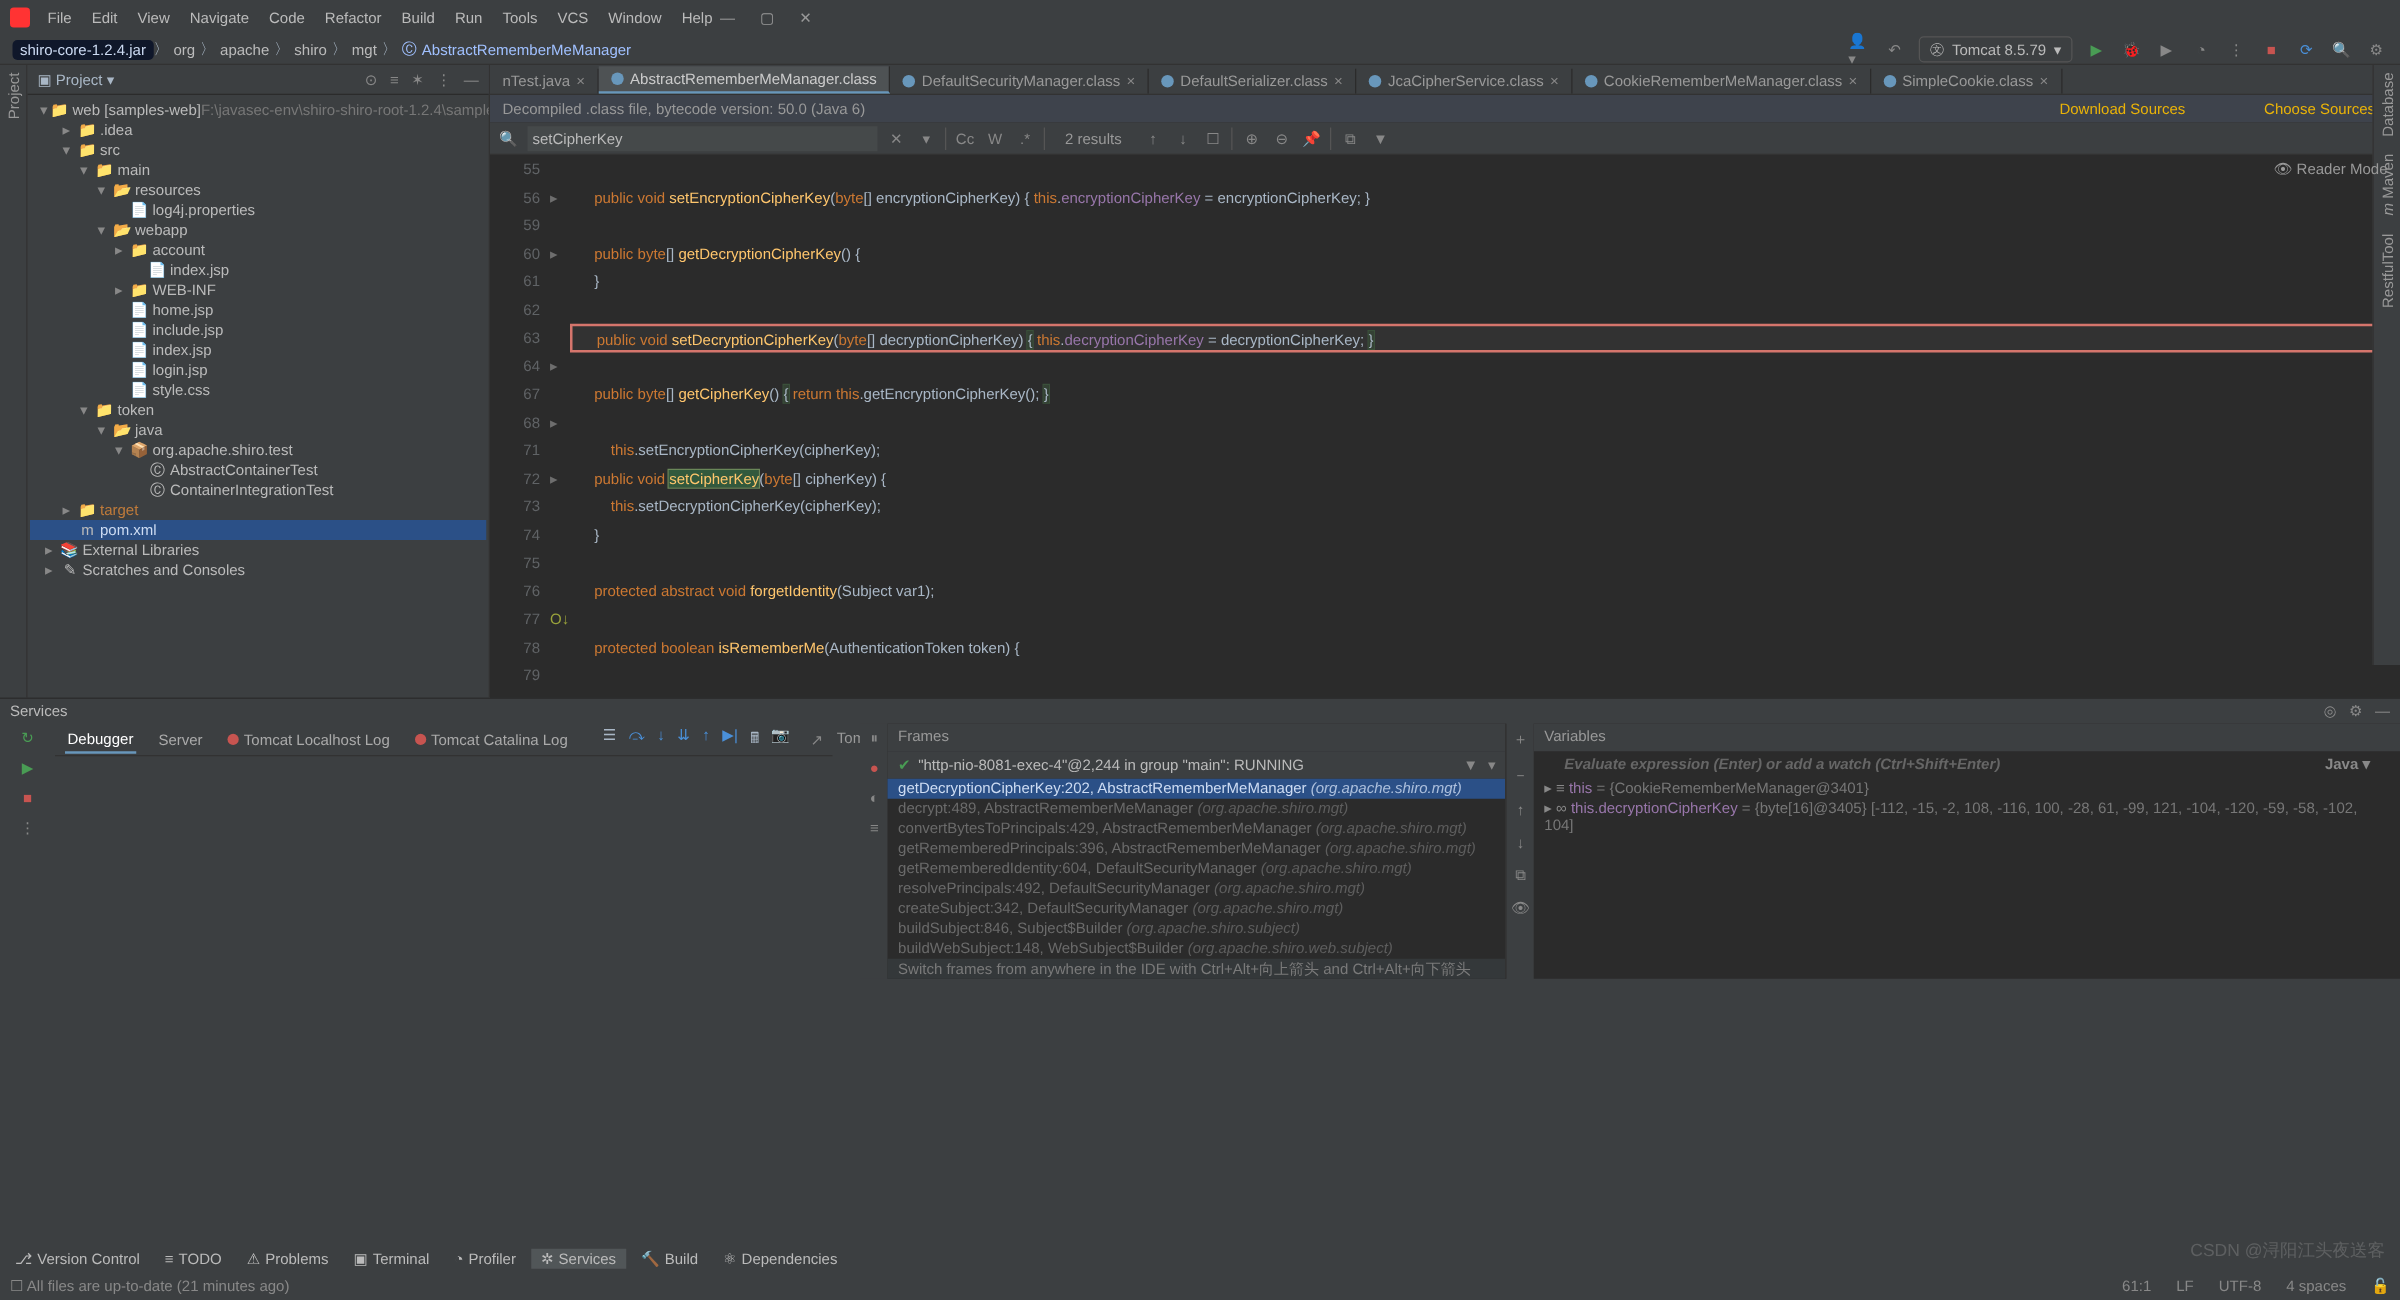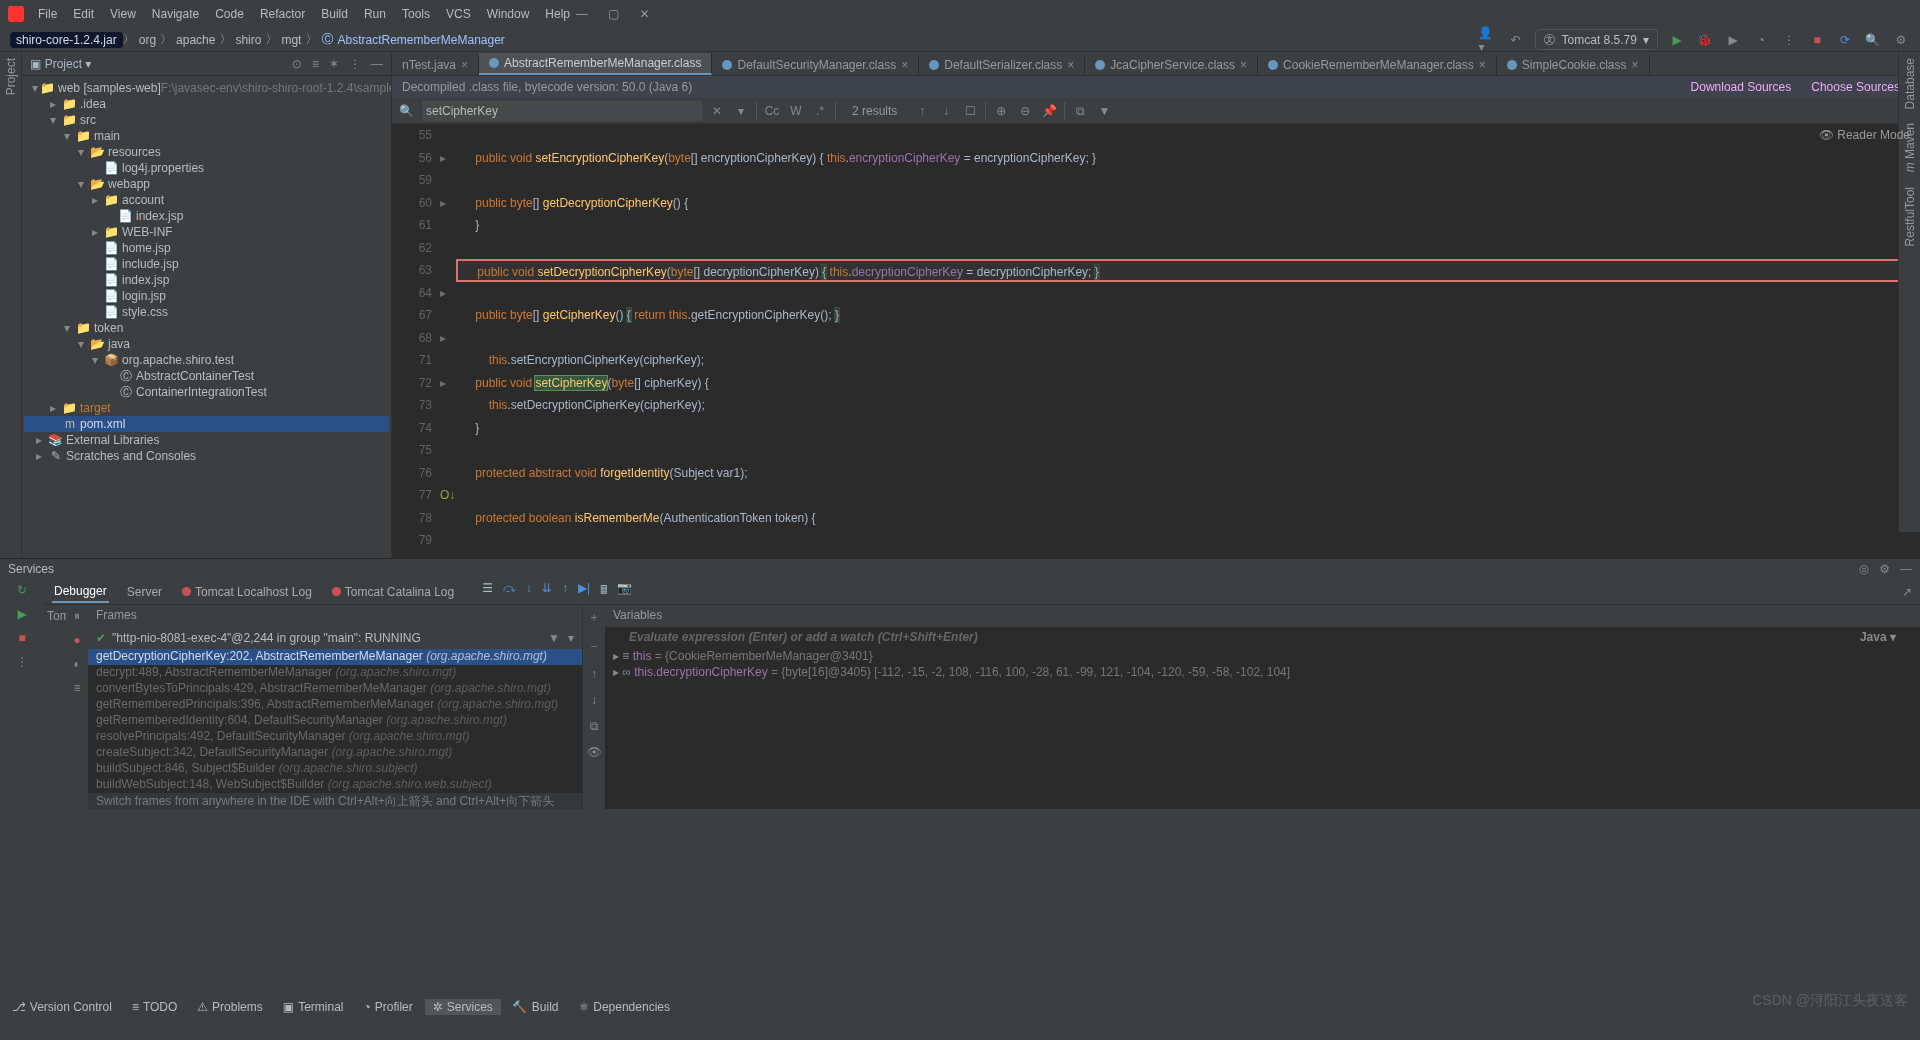--- a/index.html
+++ b/index.html
@@ -31,21 +31,21 @@
 .sel-row{ background:#2b5087; }
 .dim { color:#777; }
 .editor { flex:1; display:flex; flex-direction:column; background:#2b2b2b; }
 .ed-tabs { height:24px; background:#3c3f41; display:flex; align-items:flex-end; border-bottom:1px solid #323232; overflow:hidden; }
 .ed-tab { padding:3px 10px; color:#999; display:flex; align-items:center; gap:5px; border-right:1px solid #2b2b2b;}
 .ed-tab.active { background:#4e5254; color:#ccc; border-bottom:2px solid #6897BB; }
 .ed-tab .x { color:#888; }
 .ed-tab .dot{ width:10px;height:10px; border-radius:50%;}
 .decomp-bar { height:22px; background:#3e434c; color:#999; padding:2px 10px; display:flex; align-items:center; }
 .decomp-bar .links { margin-left:auto; display:flex; gap:20px; }
-.decomp-bar .links a{ color:#f0abfc; text-decoration:none;}
+.decomp-bar .links a{ color:#eab308; text-decoration:none;margin-left:43px;}
 .search-bar { height:26px; background:#3c3f41; display:flex; align-items:center; padding:0 6px; gap:6px; border-bottom:1px solid #323232; }
 .search-bar input { background:#45494a; border:0; color:#bbb; flex:0 0 280px; height:20px; padding:0 4px;}
 .sb-ico{ color:#888; width:18px; text-align:center;}
 .sb-sep{ width:1px; height:18px; background:#555;}
 .code-wrap { flex:1; position:relative; overflow:hidden;}
 .reader{ position:absolute; right:10px; top:4px; color:#999; z-index:10;}
 .gutter { position:absolute; left:0; top:0; width:48px; text-align:right; padding-right:8px; }
 .gutter div { height:22.5px; line-height:22.5px; color:#606366; }
 .gutter-icons{ position:absolute; left:48px; top:0; width:20px;}
 .gutter-icons div{height:22.5px; display:flex; align-items:center;}
@@ -474,21 +474,21 @@
       <span>—</span>
     </div>
   </div>
   <div class="sv-top">
     <div class="sv-leftstrip">
       <span class="grn">↻</span>
       <span class="grn">▶</span>
       <span style="color:#c75450">■</span>
       <span>⋮</span>
     </div>
-    <div style="flex:1;display:flex;flex-direction:column">
+    <div style="flex:1;display:flex;">
       <div class="sv-tabs">
         <span class="sv-tab active">Debugger</span>
         <span class="sv-tab">Server</span>
         <span class="sv-tab"><span class="led"></span><span>Tomcat Localhost Log</span></span>
         <span class="sv-tab"><span class="led"></span><span>Tomcat Catalina Log</span></span>
         <div class="sv-tbico">
           <span>☰</span>
           <span style="color:#4a90d9">⤼</span>
           <span style="color:#4a90d9">↓</span>
           <span style="color:#4a90d9">⇊</span>
@@ -558,15 +558,23 @@
   <div class="status-row1">
     <span class="stbtn">⎇ <span>Version Control</span></span>
     <span class="stbtn">≡ <span>TODO</span></span>
     <span class="stbtn">⚠ <span>Problems</span></span>
     <span class="stbtn">▣ <span>Terminal</span></span>
     <span class="stbtn">◔ <span>Profiler</span></span>
     <span class="stbtn on">✲ <span>Services</span></span>
     <span class="stbtn">🔨 <span>Build</span></span>
     <span class="stbtn">⚛ <span>Dependencies</span></span>
   </div>
+  <div class="status-row2">
+    <span>☐ <span>All files are up-to-date (21 minutes ago)</span></span>
+    <span style="margin-left:auto">61:1</span>
+    <span style="margin-left:20px">LF</span>
+    <span style="margin-left:20px">UTF-8</span>
+    <span style="margin-left:20px">4 spaces</span>
+    <span style="margin-left:20px">🔓</span>
+  </div>
 </div>
 
 <div class="watermark">CSDN @浔阳江头夜送客</div>
 
 </body></html>

